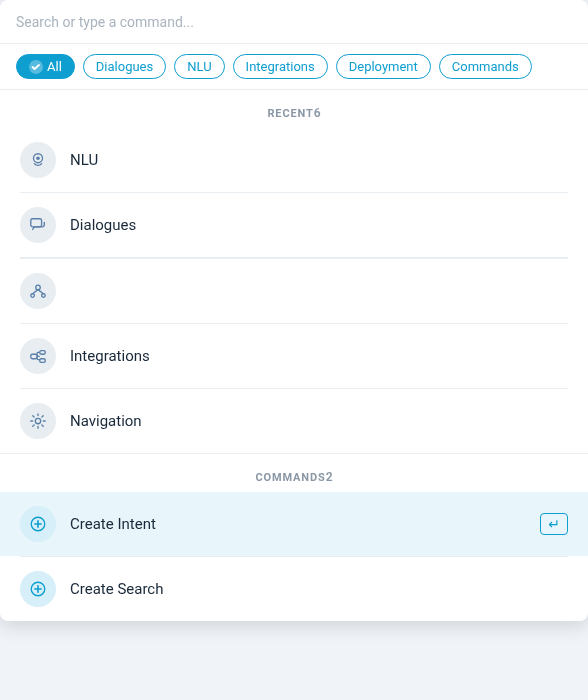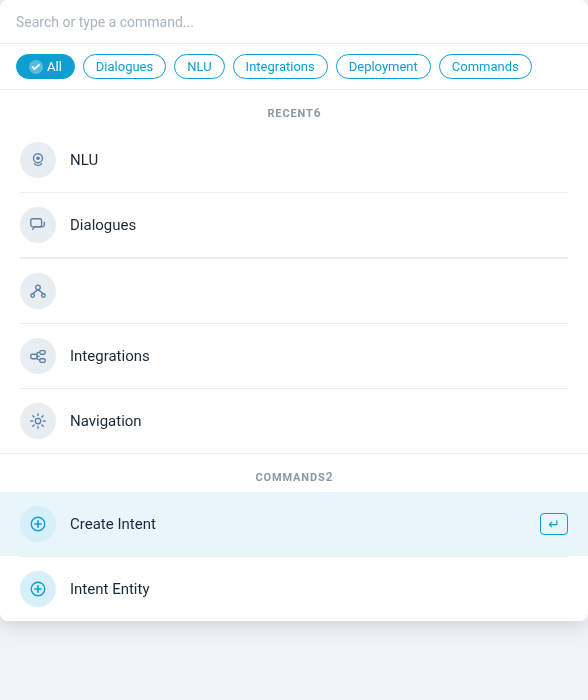--- a/index.html
+++ b/index.html
@@ -281,18 +281,18 @@
 
     <div class="divider"></div>
 
     <div class="list-item">
       <div class="icon-circle" style="background: #d6eff8;">
         <svg viewBox="0 0 20 20" fill="none" xmlns="http://www.w3.org/2000/svg">
           <circle cx="10" cy="10" r="7.5" stroke="#0e9ed0" stroke-width="1.5"></circle>
           <path d="M10 6.5v7M6.5 10h7" stroke="#0e9ed0" stroke-width="1.8" stroke-linecap="round"></path>
         </svg>
       </div>
-      <span class="item-label">Intent Entity</span>
+      <span class="item-label">Create Search</span>
     </div>
 
   </div>
 
 </div>
 
 </body></html>

